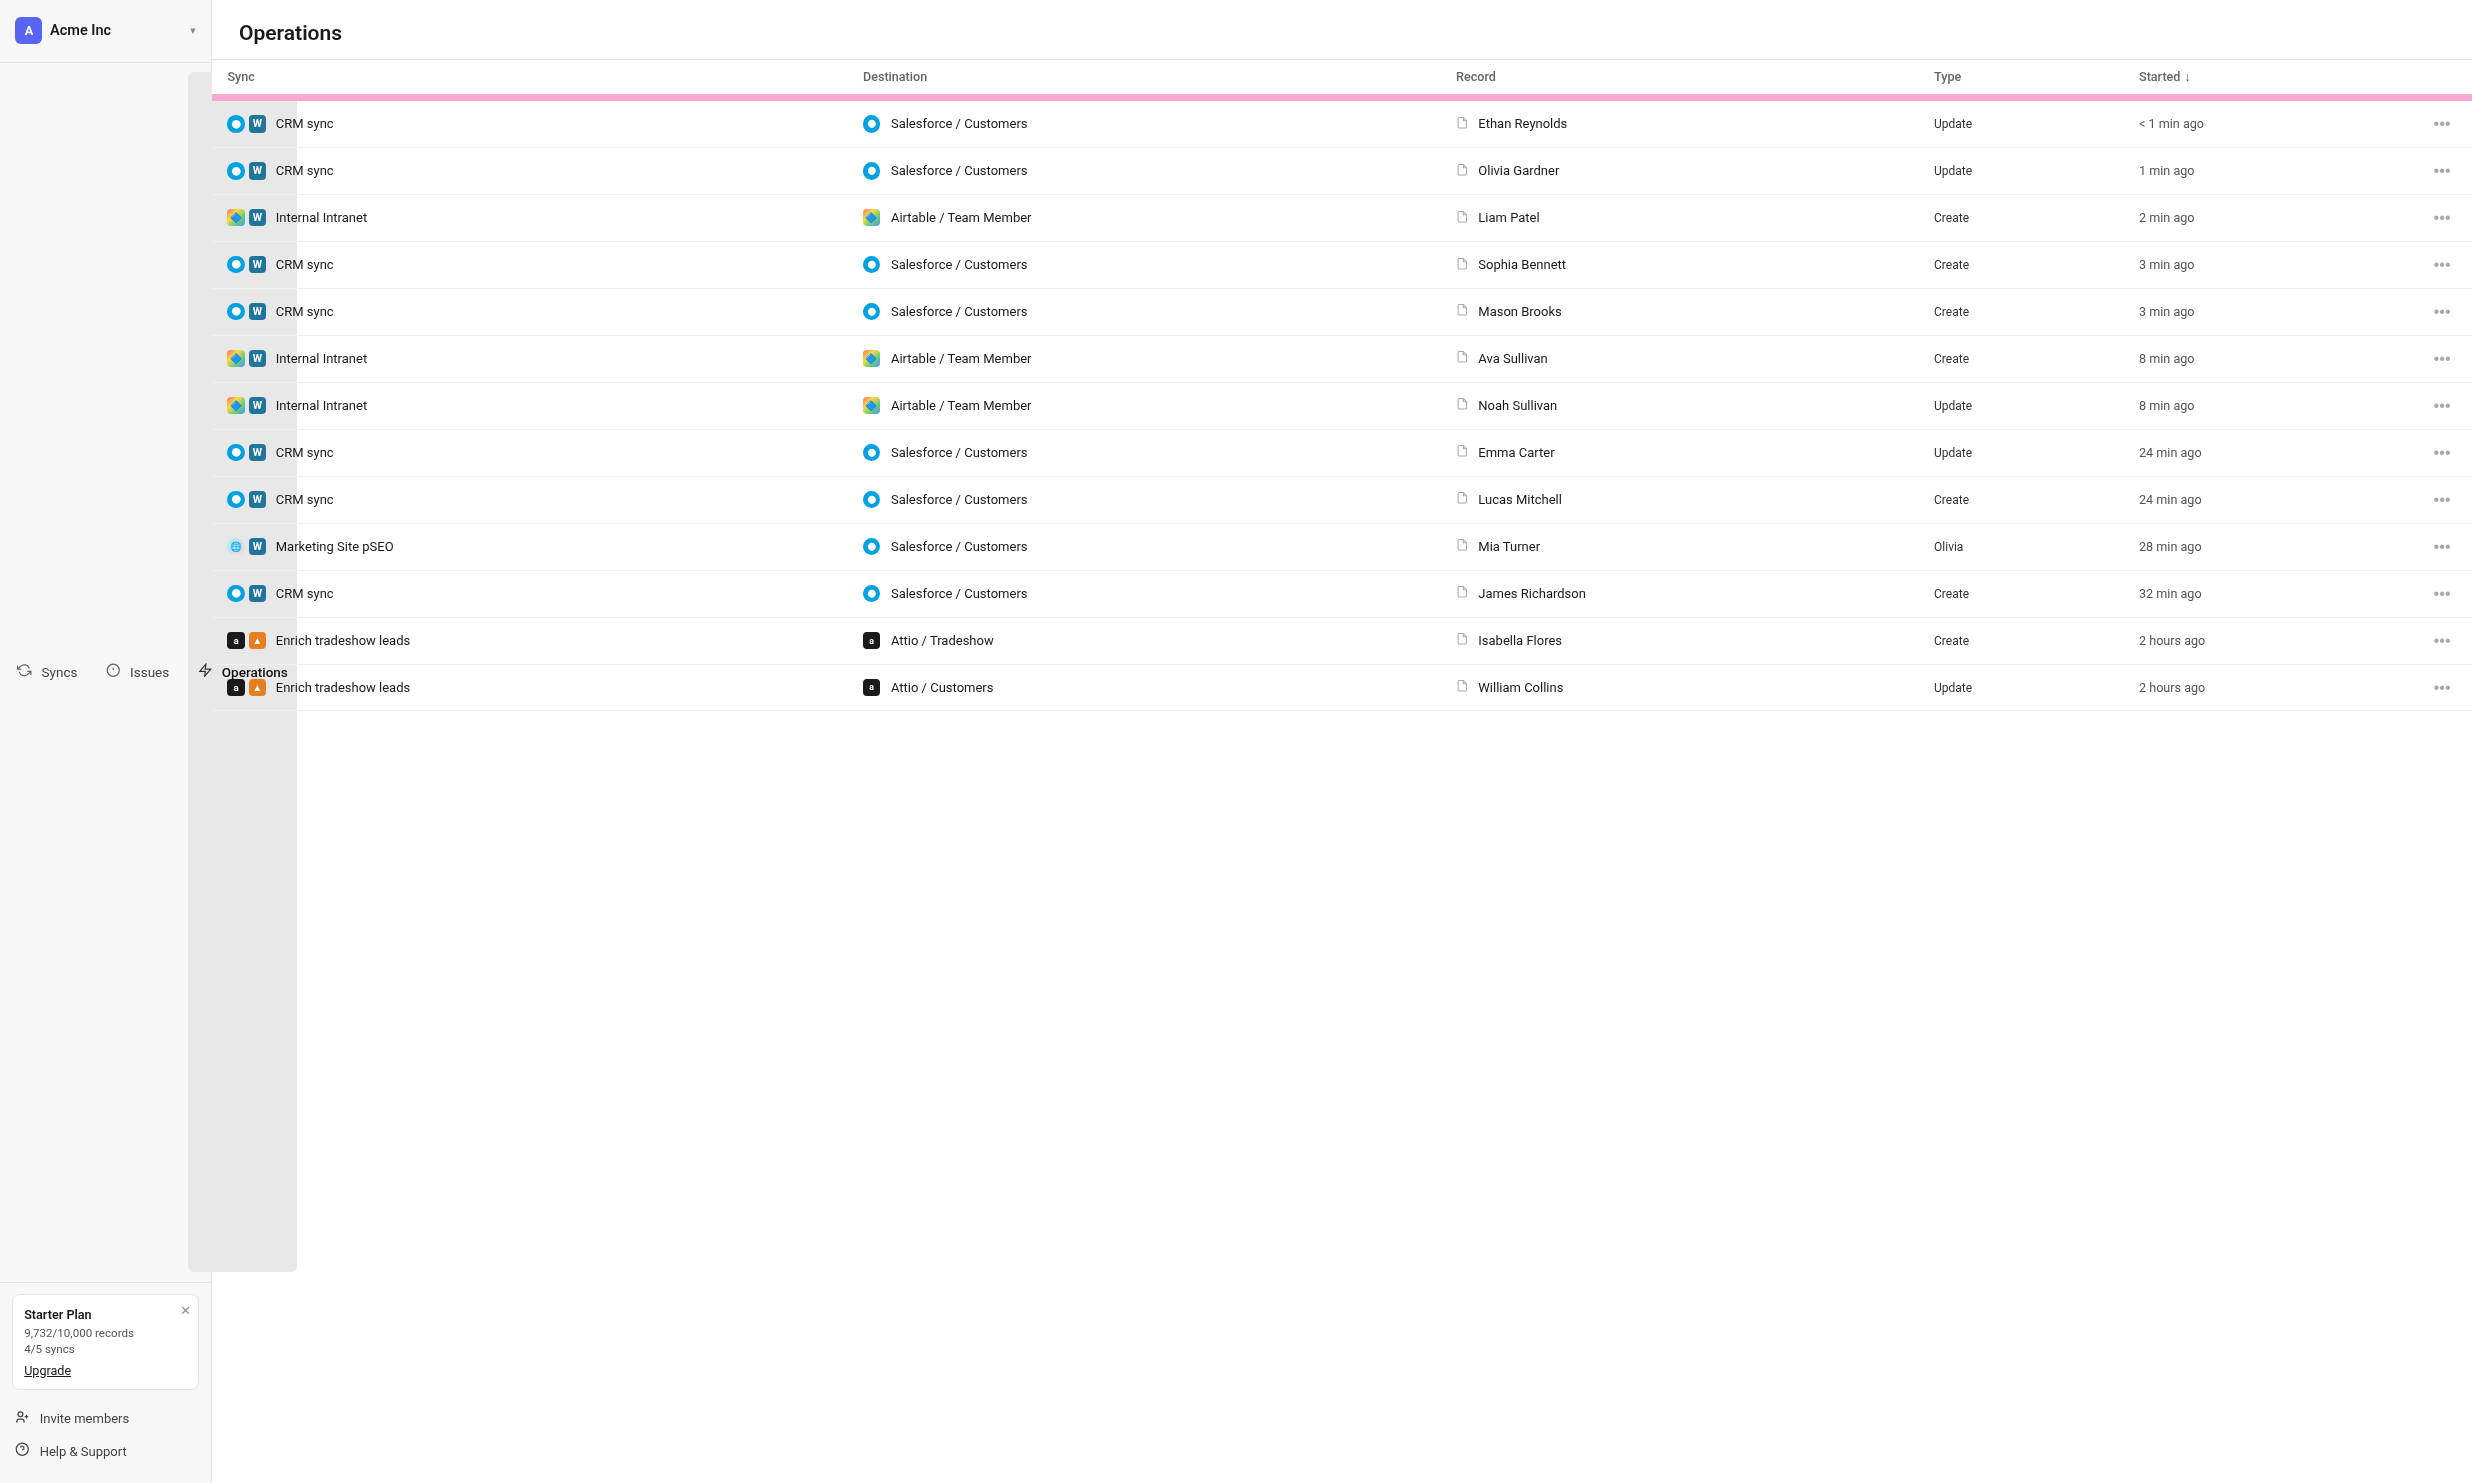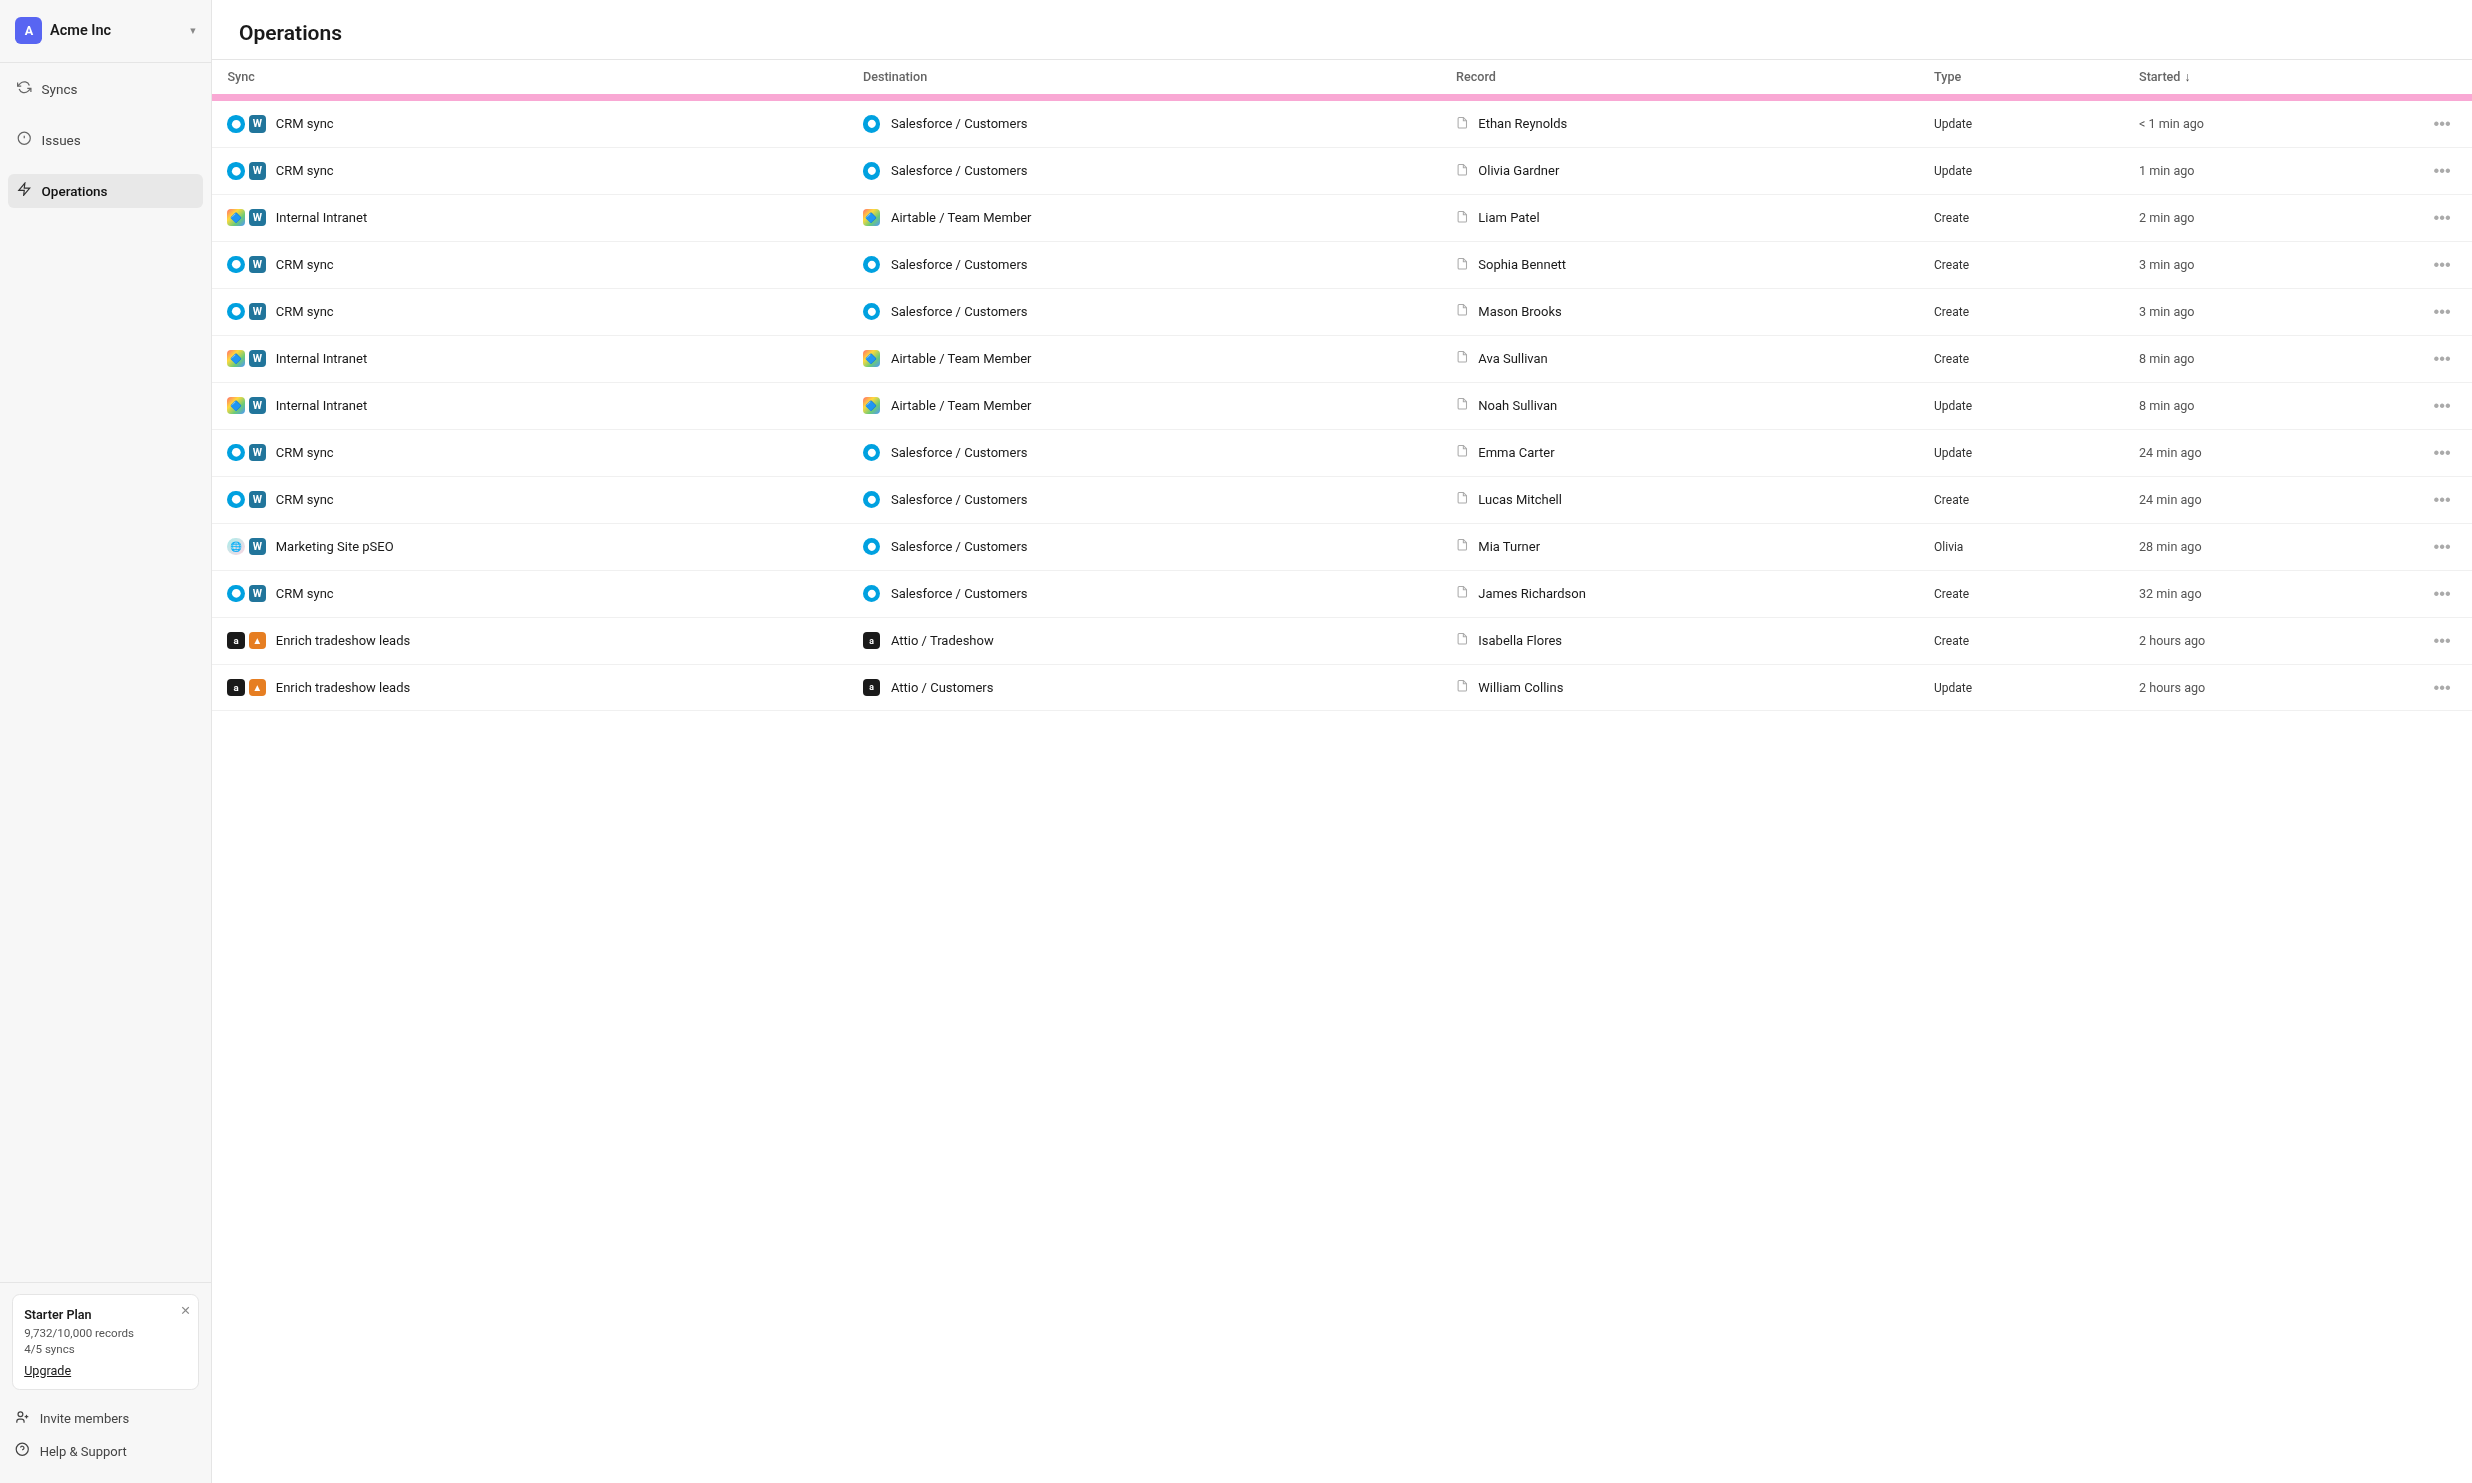--- a/index.html
+++ b/index.html
@@ -36,22 +36,21 @@
     }
     .chevron-icon {
       margin-left: auto;
       color: #888;
       font-size: 10.6px;
     }
     .sidebar-nav {
       flex: 1;
       padding: 9.7px 7.7px;
       display: flex;
-      flex-direction: column;
-      gap: 17px;
+      gap: 9px;
     }
     .sidebar-item {
       display: flex;
       align-items: center;
       gap: 9.7px;
       padding: 7.7px 9.7px;
       border-radius: 5.8px;
       cursor: pointer;
       color: #444;
       font-size: 13.5px;

